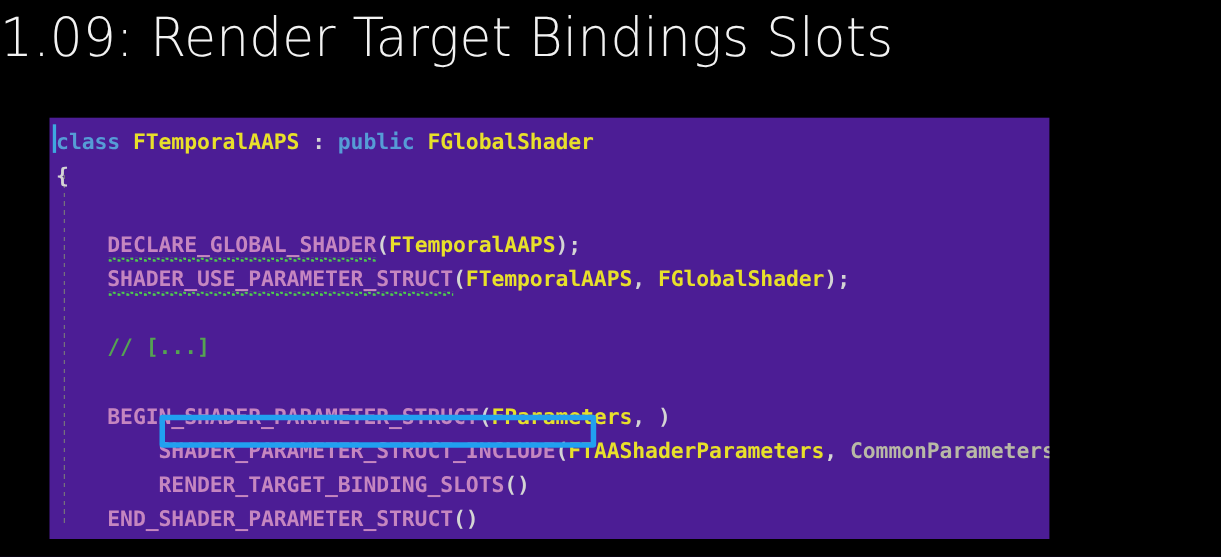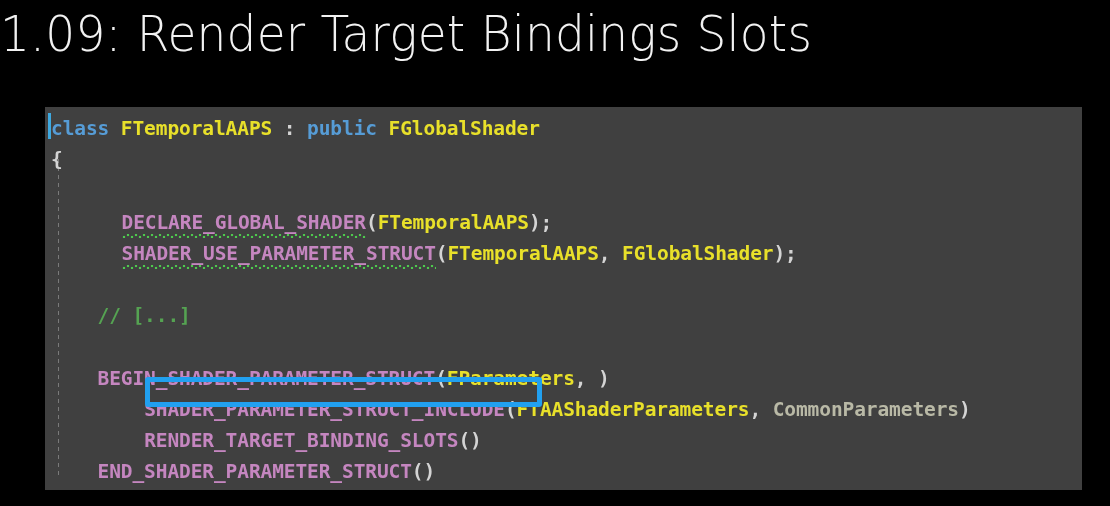--- a/index.html
+++ b/index.html
@@ -38,23 +38,23 @@
     -webkit-font-smoothing: antialiased;
     transform: scaleX(0.96);
     transform-origin: left center;
   }
 
   
   #code-panel {
     position: absolute;
     left: 45px;
     top: 107px;
-    width: 1037px;
+    width: 909px;
     height: 383px;
-    background: #404040;
+    background: #4c1d95;
     overflow: hidden;
   }
 
   
   #indent-guide {
     position: absolute;
     left: 13px;
     top: 52px;
     width: 1px;
     height: 320px;
@@ -96,21 +96,20 @@
   .type { color: #e8e02a; }          
   .macro{ color: #c586c0; }          
   .punc { color: #d4d4d4; }          
   .cmt  { color: #55a352; }          
   .id   { color: #b9b9a6; }          
 
   
   .squig {
     position: relative;
     text-decoration: none;
-    margin-left: 24px;
   }
   .squig::after {
     content: "";
     position: absolute;
     left: 0;
     right: 0;
     bottom: -4px;
     height: 4px;
     background-image:
       radial-gradient(circle at 2px 3px, #4ec94e 1.3px, rgba(0,0,0,0) 1.6px),

